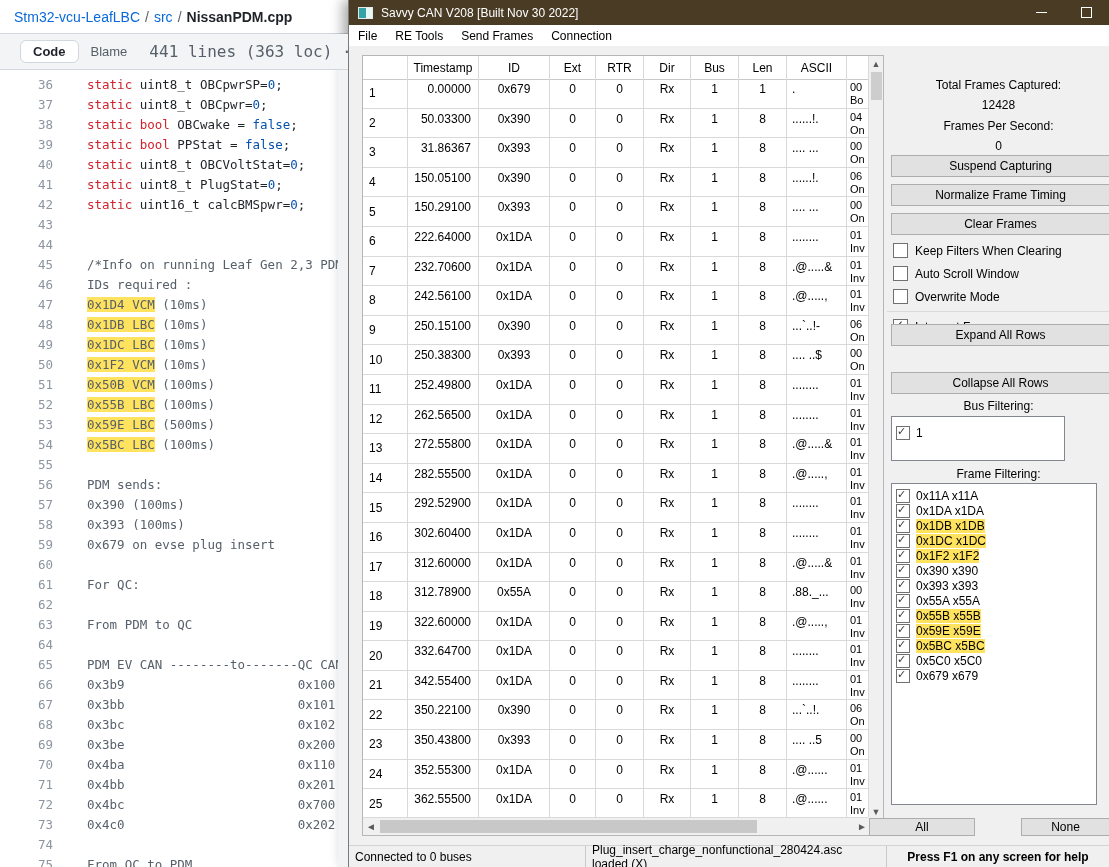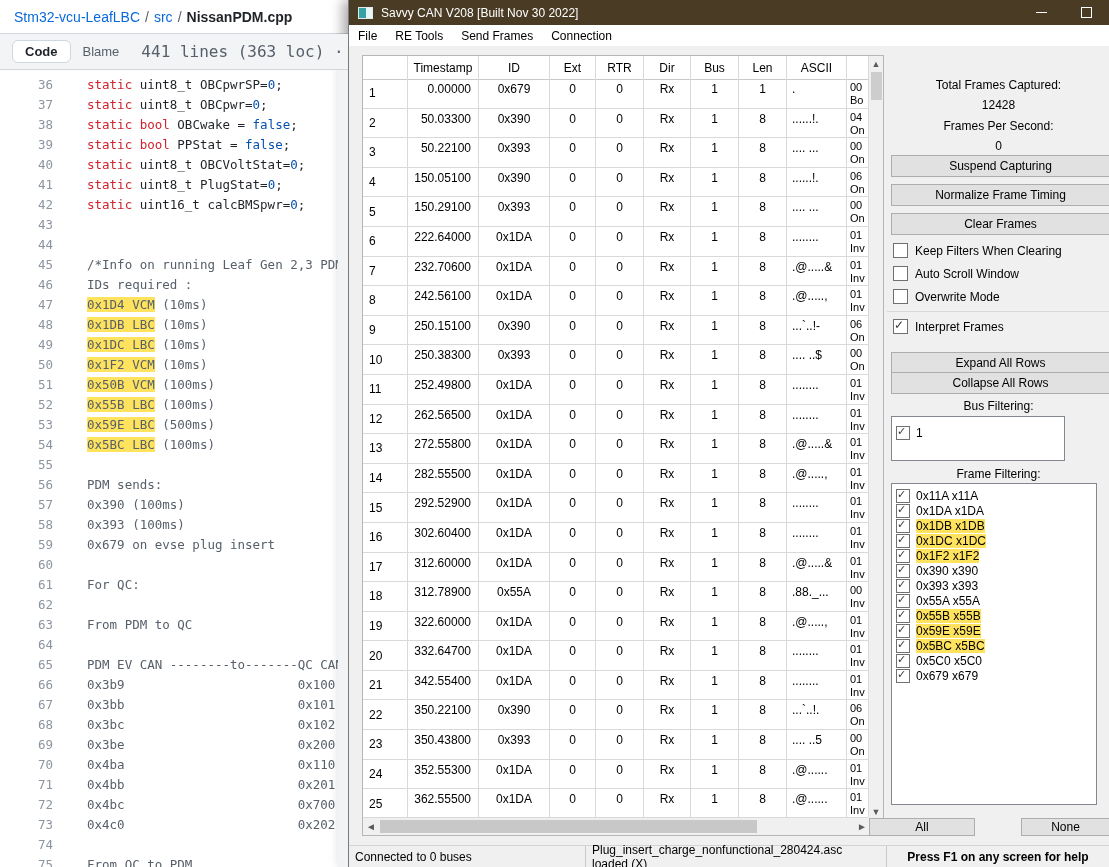--- a/index.html
+++ b/index.html
@@ -7,21 +7,21 @@
           font-family:"Liberation Sans",sans-serif;}
 
   
   #browser-pane{position:absolute;left:0;top:0;width:348px;height:867px;background:#fff;overflow:hidden;}
   .gh-header{position:absolute;left:0;top:0;width:100%;height:34px;border-bottom:1px solid #d0d7de;
              display:flex;align-items:center;padding-left:14px;box-sizing:border-box;font-size:14px;color:#1f2328;}
   .gh-header a{color:#0969da;text-decoration:none;cursor:pointer;}
   .gh-header .sep{color:#57606a;margin:0 5px;}
   .gh-header .fname{font-weight:bold;color:#1f2328;}
   .gh-tabbar{position:absolute;left:0;top:34px;width:100%;height:36px;background:#f3f4f6;
-             border-bottom:1px solid #d0d7de;display:flex;align-items:center;padding-left:12px;box-sizing:border-box;z-index:5;}
+             border-bottom:1px solid #d0d7de;display:flex;align-items:center;padding-left:20px;box-sizing:border-box;z-index:5;}
   .tab-code{background:#fff;border:1px solid #d0d7de;border-radius:6px;padding:3px 12px;font-size:13px;
             color:#1f2328;font-weight:600;cursor:pointer;}
   .tab-blame{padding:3px 12px;font-size:13px;color:#57606a;cursor:pointer;}
   .gh-meta{margin-left:10px;font-size:16px;color:#57606a;font-family:"DejaVu Sans Mono",monospace;white-space:nowrap;}
   #code-lines{position:absolute;left:0;top:75px;width:100%;z-index:1;
               font-family:"DejaVu Sans Mono",monospace;font-size:12.5px;line-height:20px;}
   .code-line{display:flex;height:20px;white-space:pre;}
   .ln{flex:0 0 53px;text-align:right;color:#8c959f;user-select:none;}
   .lc{padding-left:34px;white-space:pre;}
   .kw{color:#cf222e}.pl{color:#1f2328}.nm{color:#0550ae}.cm{color:#57606a}
@@ -221,21 +221,21 @@
             <span class="cell c-bus">1</span>
             <span class="cell c-len">8</span>
             <span class="cell c-asc">......!.</span>
             <span class="cell c-dat">
               <div>04</div>
               <div>On</div>
             </span>
           </div>
           <div class="t-row">
             <span class="cell c-gut">3</span>
-            <span class="cell c-ts">50.22100</span>
+            <span class="cell c-ts">31.86367</span>
             <span class="cell c-id">0x393</span>
             <span class="cell c-sm">0</span>
             <span class="cell c-rtr">0</span>
             <span class="cell c-dir">Rx</span>
             <span class="cell c-bus">1</span>
             <span class="cell c-len">8</span>
             <span class="cell c-asc">.... ...</span>
             <span class="cell c-dat">
               <div>00</div>
               <div>On</div>
@@ -607,21 +607,21 @@
       <span>Overwrite Mode</span>
     </div>
 
     <div id="panel-divider"></div>
 
     <div class="chk-row" style="top:319px;" data-checked="true">
       <span class="cb"></span>
       <span>Interpret Frames</span>
     </div>
 
-    <div class="panel-btn" style="top:324px;margin-top:28px;">Expand All Rows</div>
+    <div class="panel-btn" style="top:324px;">Expand All Rows</div>
     <div class="panel-btn" style="top:372px;">Collapse All Rows</div>
 
     <div class="panel-label" style="top:399px;">Bus Filtering:</div>
     <div class="listbox" id="bus-box" style="top:416px;width:174px;height:45px;">
       <div class="lb-item checked">
         <span class="cb"></span>
         <span class="lbl">1</span>
       </div>
     </div>
 

